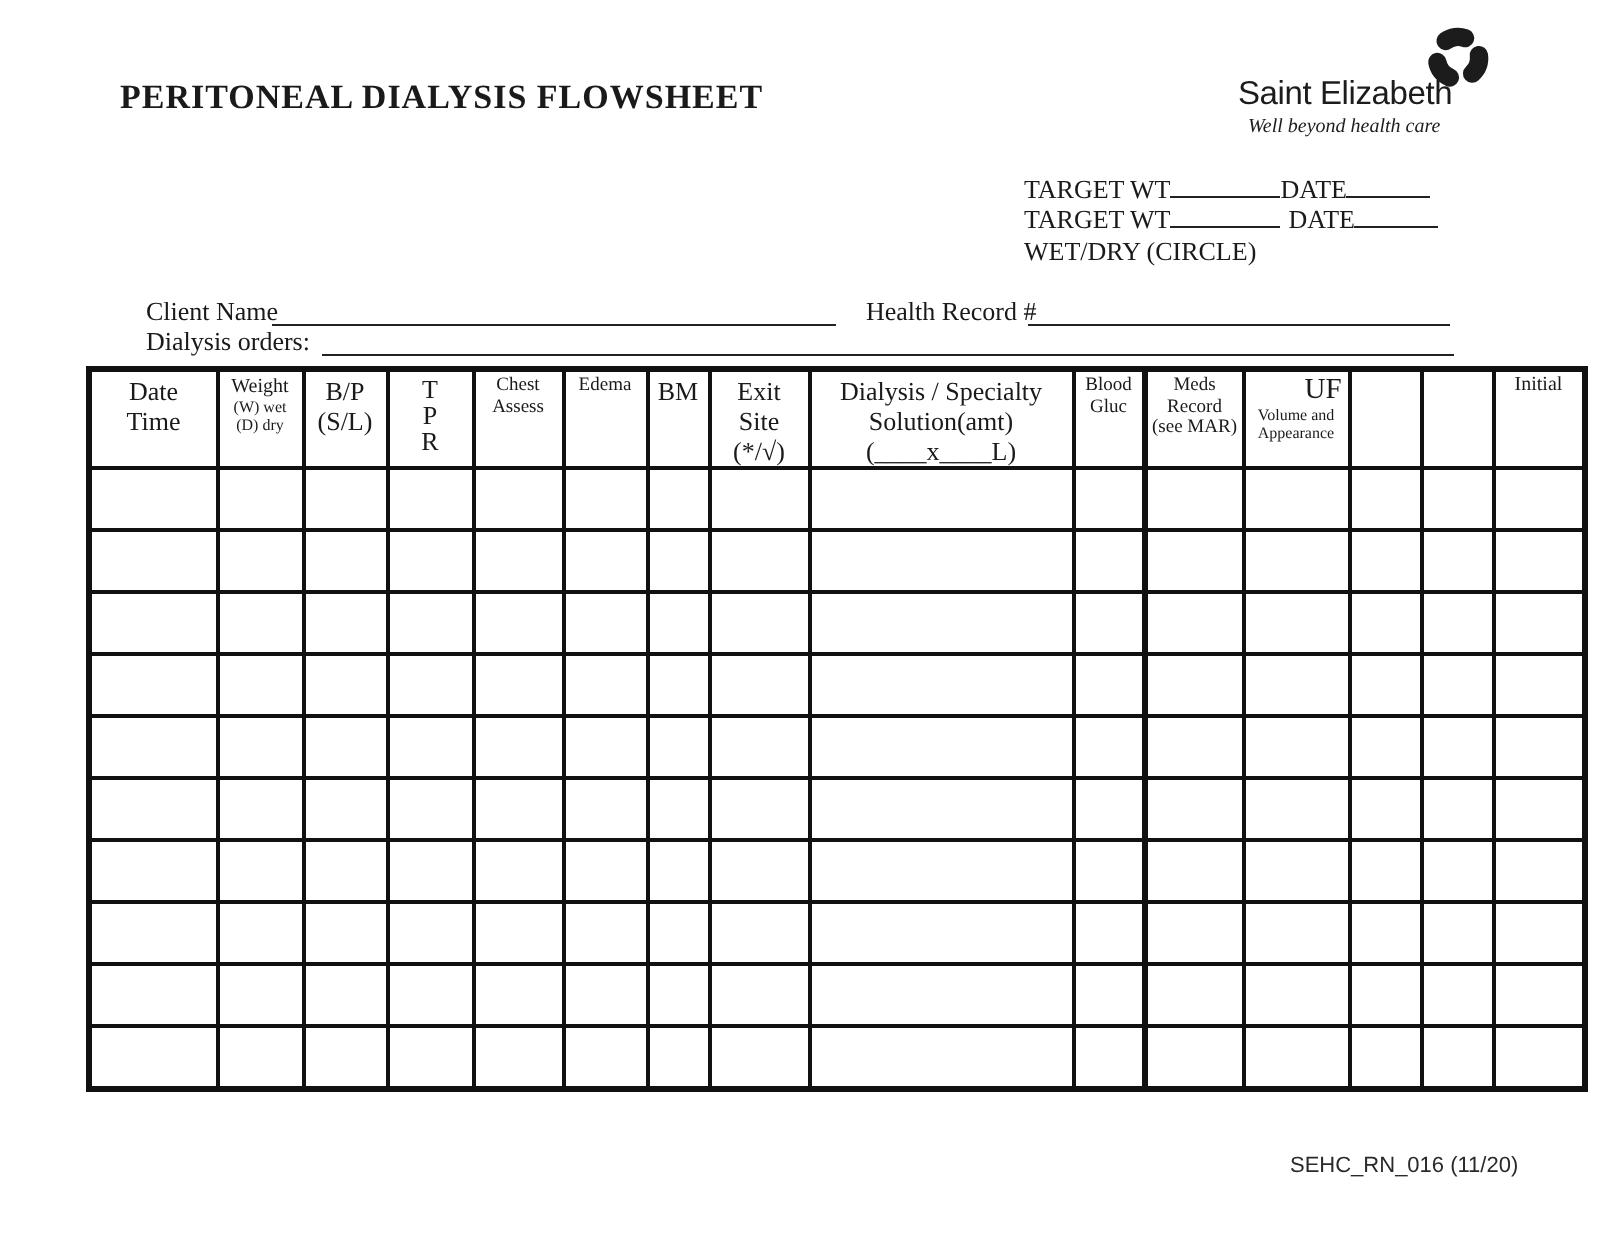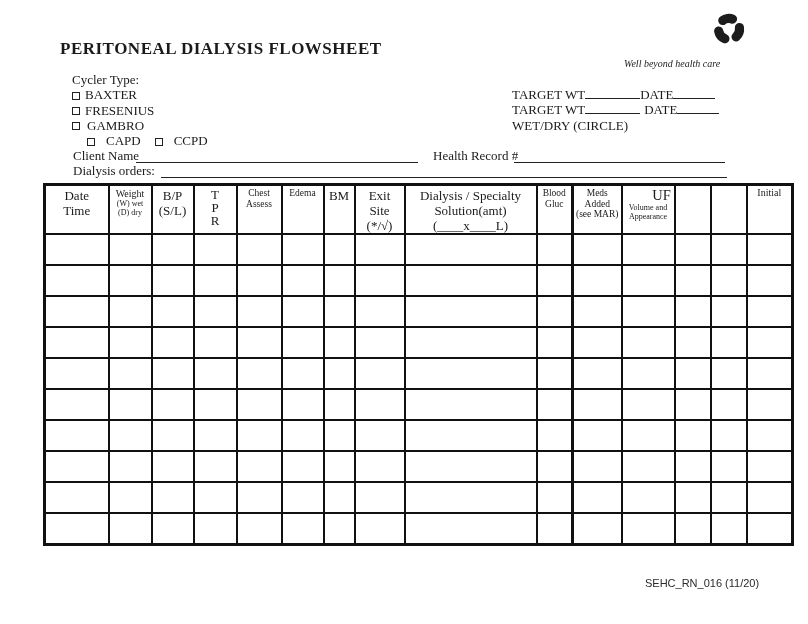--- a/index.html
+++ b/index.html
@@ -98,37 +98,23 @@
 
   <div class="doc-title">PERITONEAL DIALYSIS FLOWSHEET</div>
 
   <div class="logo-icon">
     <svg width="34" height="34" viewBox="0 0 100 100">
       <g transform="rotate(-8 50 50)">
         <circle cx="50" cy="50" r="31" fill="none" stroke="#1c1c1c" stroke-width="27" stroke-dasharray="30 35" stroke-linecap="round"></circle>
       </g>
     </svg>
   </div>
+  <div class="logo-name">Saint Elizabeth</div>
   <div class="logo-tagline">Well beyond health care</div>
 
-  <div class="cycler-block">
-    <div>Cycler Type:</div>
-    <div>
-      <span class="cb"></span><span>BAXTER</span>
-    </div>
-    <div>
-      <span class="cb"></span><span>FRESENIUS</span>
-    </div>
-    <div>
-      <span class="cb gap"></span><span>GAMBRO</span>
-    </div>
-    <div class="sub-opts">
-      <span class="cb"></span><span>CAPD</span><span class="cb second"></span><span>CCPD</span>
-    </div>
-  </div>
 
   <div class="target-block">
     <div>
       <span>TARGET WT</span><span class="uline w55"></span><span>DATE</span><span class="uline w42"></span>
     </div>
     <div>
       <span>TARGET WT</span><span class="uline w55"></span><span class="sp">DATE</span><span class="uline w42"></span>
     </div>
     <div>WET/DRY (CIRCLE)</div>
   </div>
@@ -197,21 +183,21 @@
           <div class="t13">Dialysis / Specialty</div>
           <div class="t13">Solution(amt)</div>
           <div class="t13">(____x____L)</div>
         </th>
         <th>
           <div class="t9">Blood</div>
           <div class="t9">Gluc</div>
         </th>
         <th>
           <div class="t9">Meds</div>
-          <div class="t9">Added</div>
+          <div class="t9">Record</div>
           <div class="t9">(see MAR)</div>
         </th>
         <th>
           <div class="t14">UF</div>
           <div class="t8">Volume and</div>
           <div class="t8">Appearance</div>
         </th>
         <th></th>
         <th></th>
         <th>

